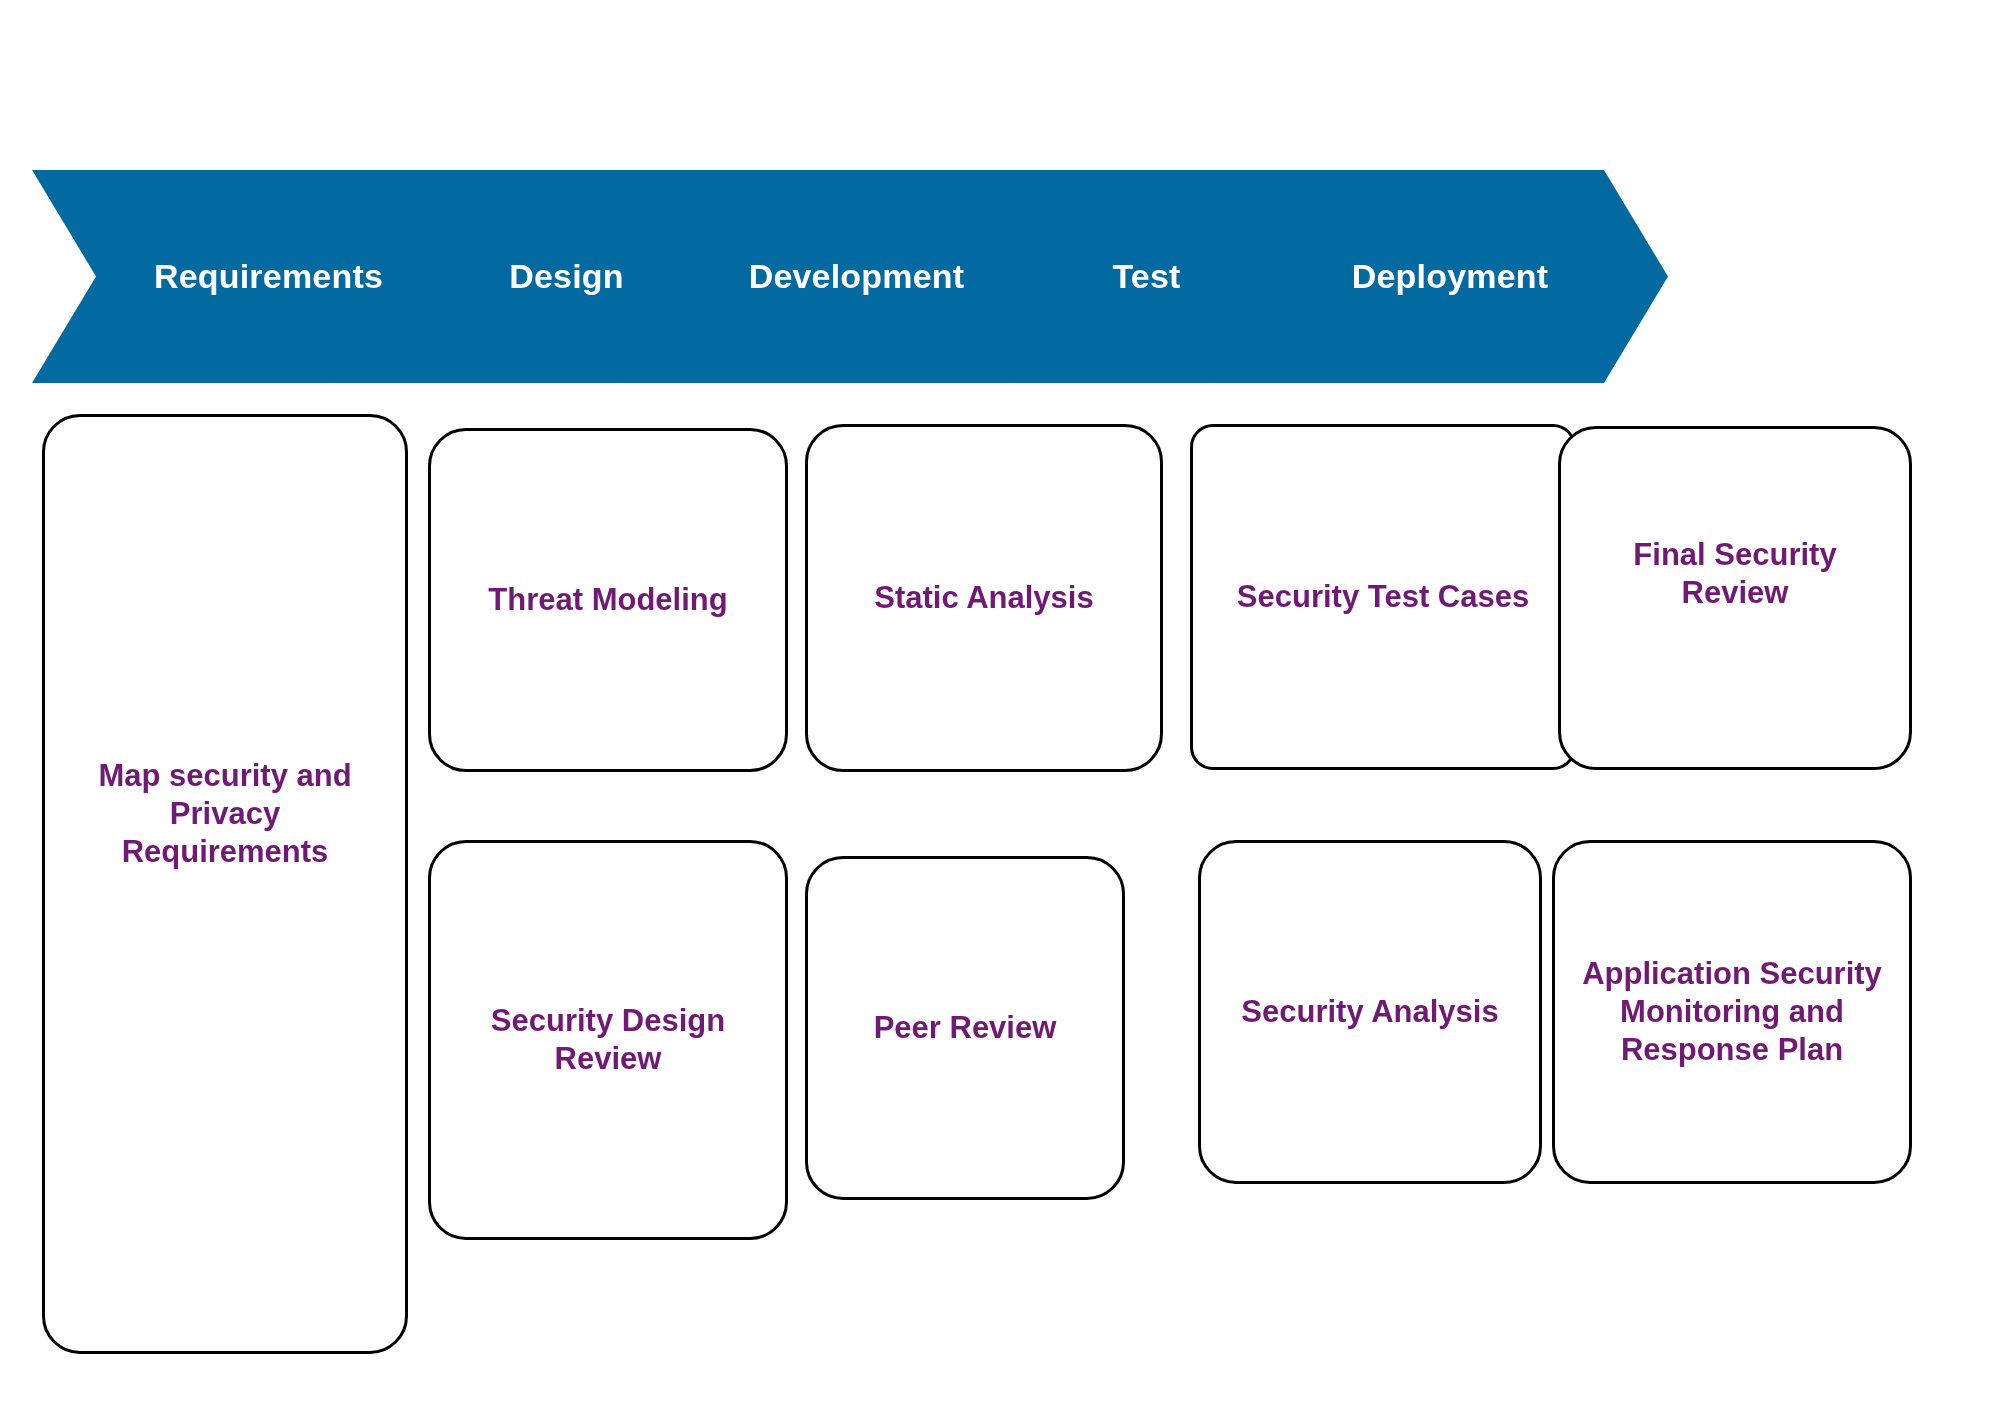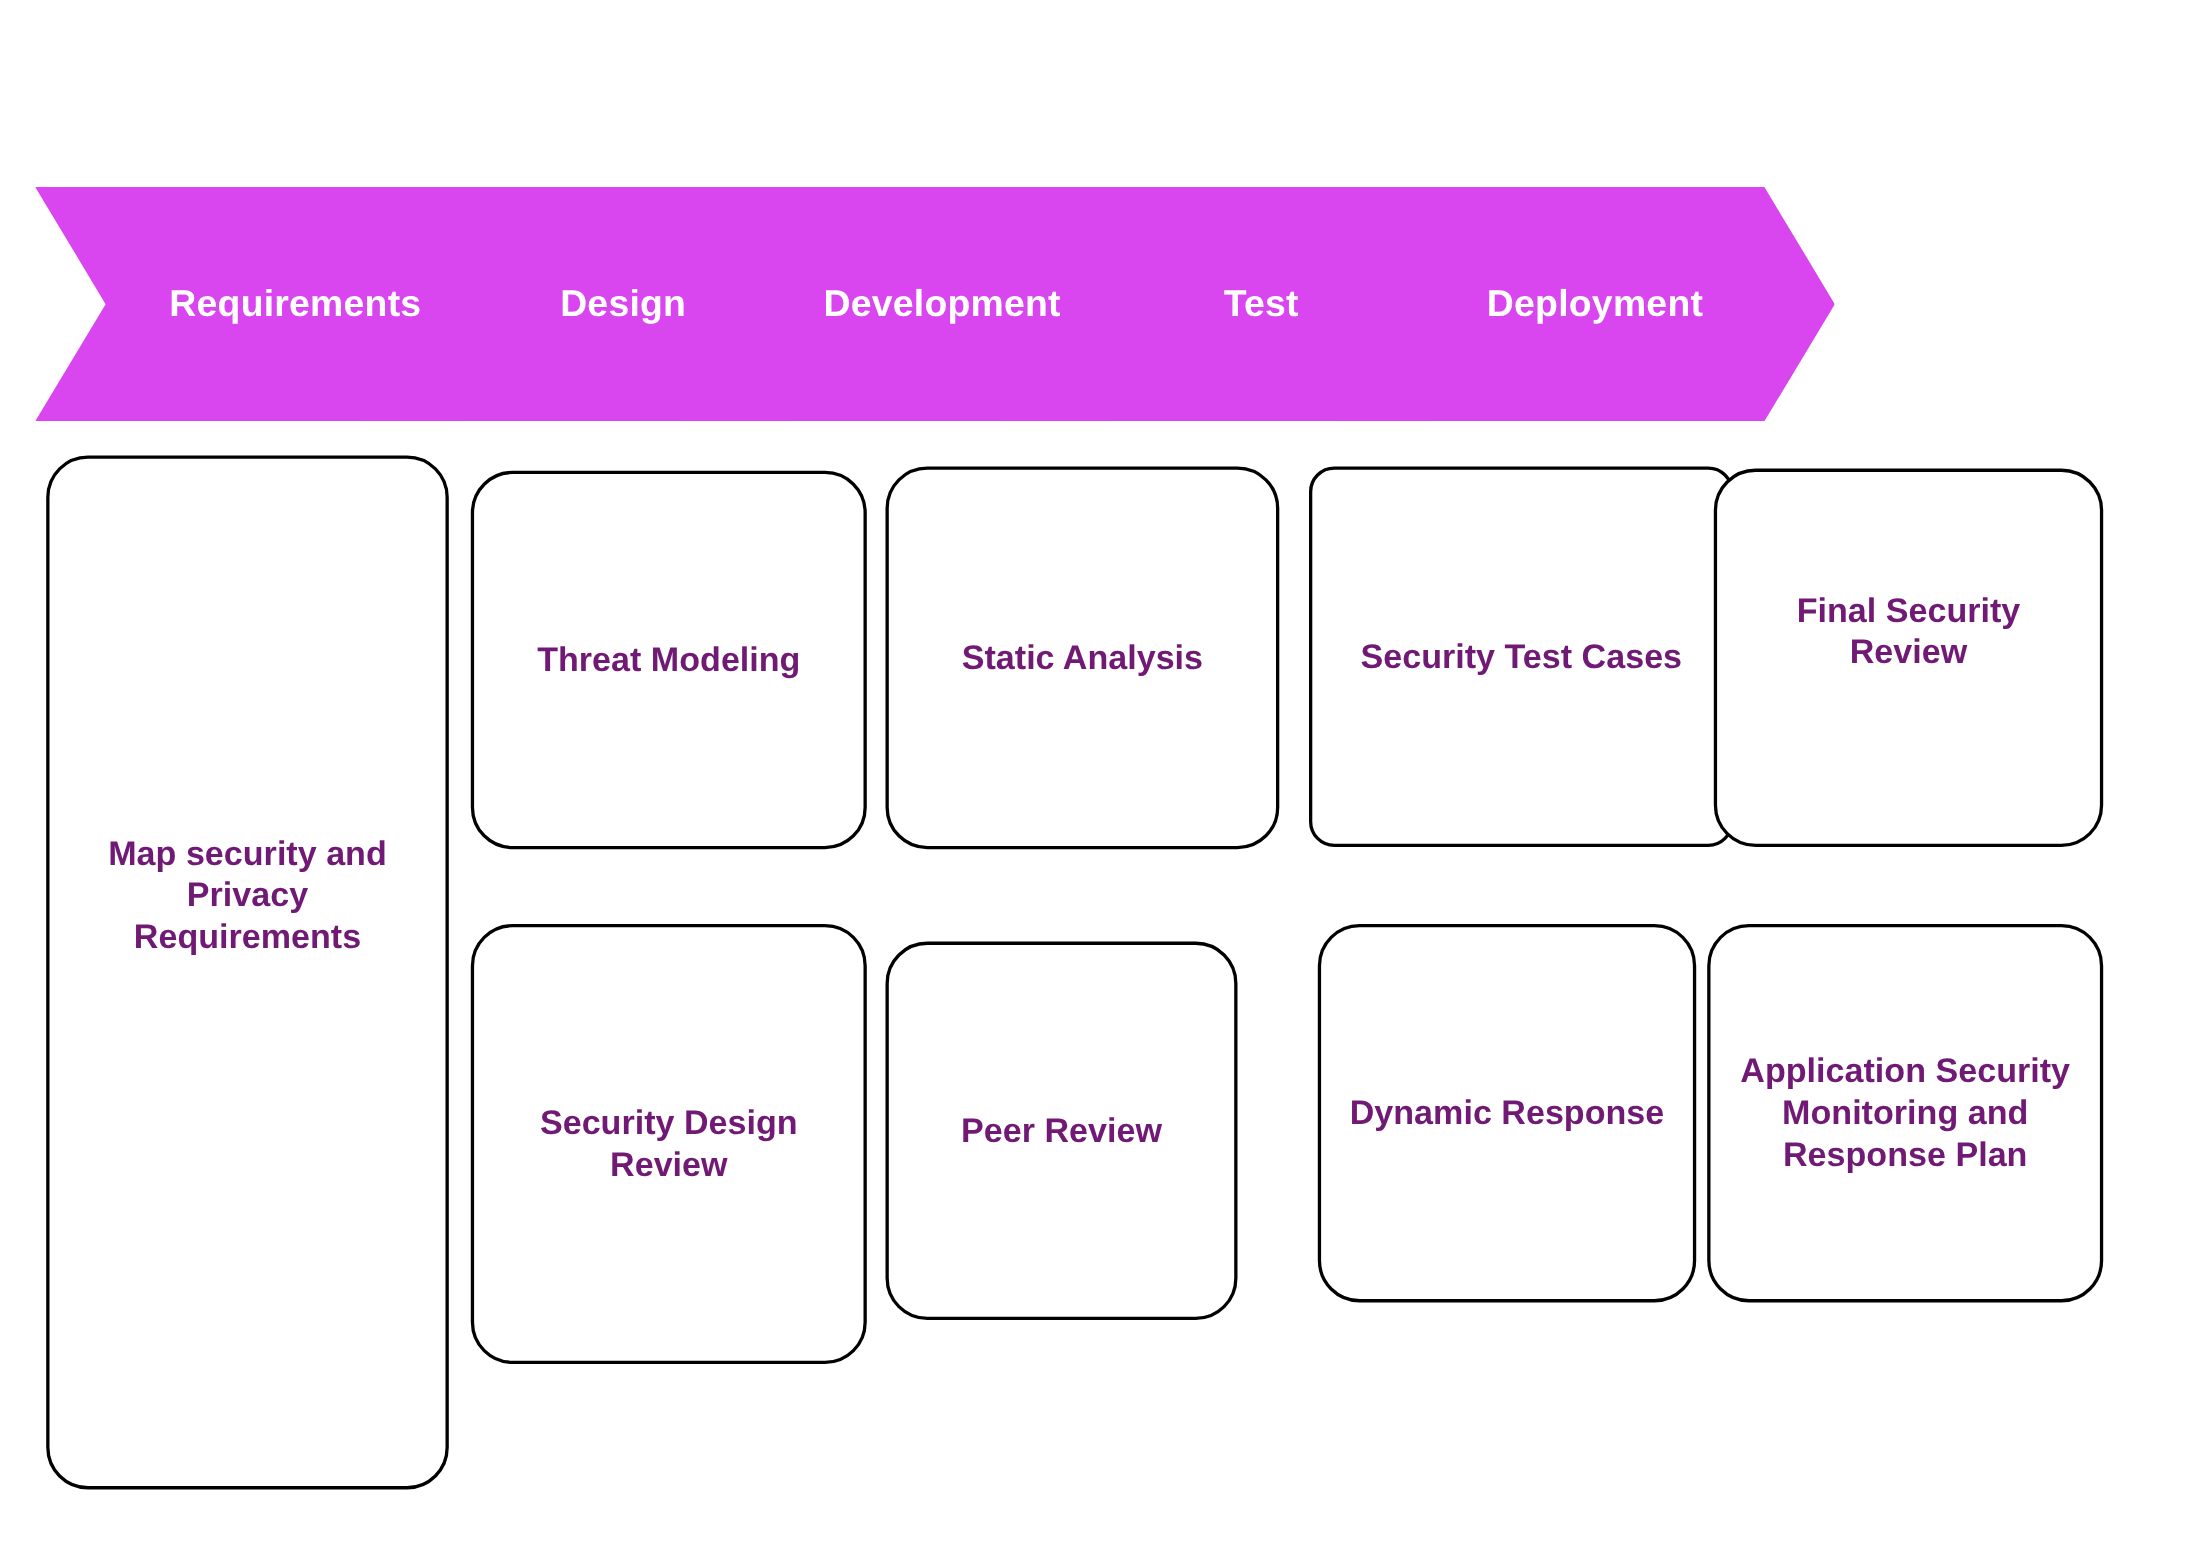--- a/index.html
+++ b/index.html
@@ -29,21 +29,21 @@
     top: 0;
     width: 2000px;
     height: 1414px;
     pointer-events: none;
   }
 
   .chevron {
     position: absolute;
     top: 170px;
     height: 213px;
-    background: #d946ef;
+    background: #0369a1;
     -webkit-clip-path: polygon(0 0, calc(100% - 64px) 0, 100% 50%, calc(100% - 64px) 100%, 0 100%, 64px 50%);
     clip-path: polygon(0 0, calc(100% - 64px) 0, 100% 50%, calc(100% - 64px) 100%, 0 100%, 64px 50%);
     display: flex;
     align-items: center;
     justify-content: center;
     pointer-events: auto;
   }
   .chevron.first {
     -webkit-clip-path: polygon(0 0, calc(100% - 64px) 0, 100% 50%, calc(100% - 64px) 100%, 0 100%, 64px 50%);
     clip-path: polygon(0 0, calc(100% - 64px) 0, 100% 50%, calc(100% - 64px) 100%, 0 100%, 64px 50%);
@@ -133,21 +133,21 @@
 
   <div class="card" style="left:805px; top:856px; width:320px; height:344px;">
     <span class="card-label">Peer Review</span>
   </div>
 
   <div class="card" style="left:1190px; top:424px; width:386px; height:346px;border-radius:23px;">
     <span class="card-label">Security Test Cases</span>
   </div>
 
   <div class="card" style="left:1198px; top:840px; width:344px; height:344px;">
-    <span class="card-label">Dynamic Response</span>
+    <span class="card-label">Security Analysis</span>
   </div>
 
   <div class="card align-upper" style="left:1558px; top:426px; width:354px; height:344px;">
     <span class="card-label">Final Security Review</span>
   </div>
 
   <div class="card" style="left:1552px; top:840px; width:360px; height:344px;">
     <span class="card-label">Application Security Monitoring and Response Plan</span>
   </div>
 

